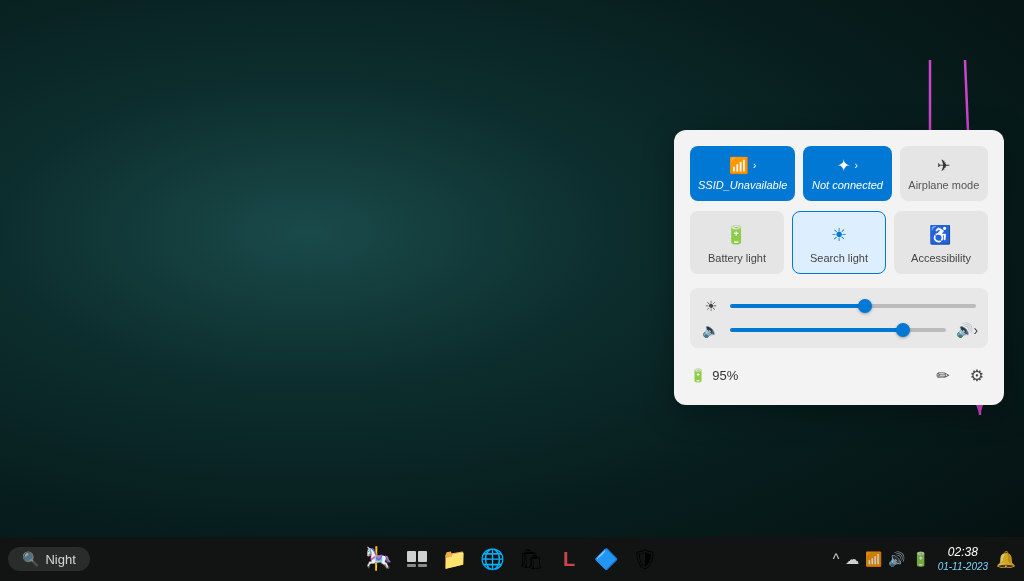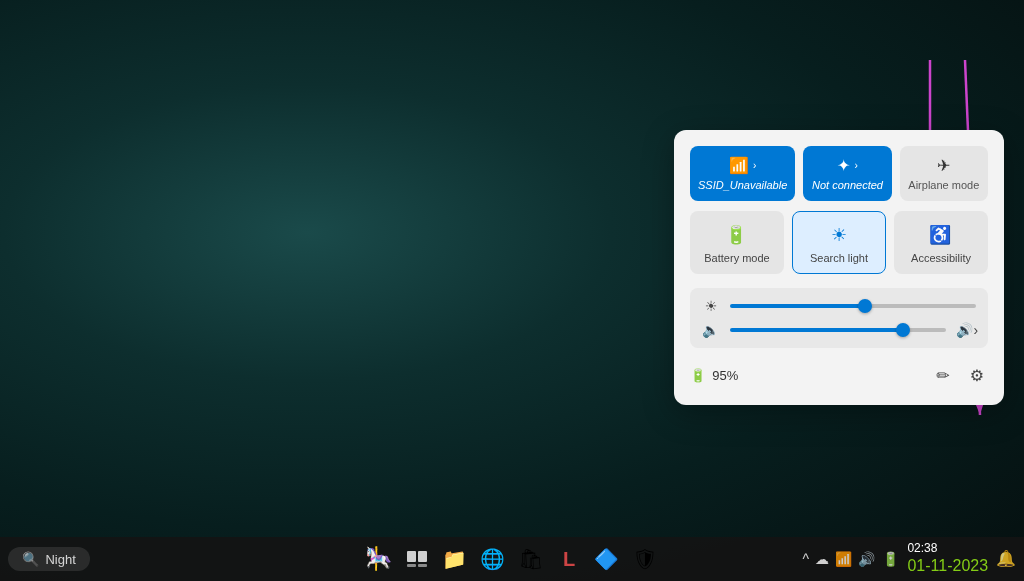--- a/index.html
+++ b/index.html
@@ -280,34 +280,35 @@
       gap: 6px;
     }
 
     .tray-icon {
       font-size: 14px;
       color: rgba(255,255,255,0.8);
       cursor: pointer;
     }
 
     .clock {
-      text-align: left;
-      cursor: pointer;
+      text-align: center;
+      cursor: pointer;
+      font-style: italic;
     }
 
     .clock-time {
       font-size: 12px;
       color: white;
       display: block;
       line-height: 1.3;
     }
 
     .clock-date {
-      font-size: 16px;
-      color: #84cc16;
+      font-size: 10px;
+      color: #7dd3fc;
       display: block;
       line-height: 1.3;
     }
 
     .notif-icon {
       font-size: 16px;
       color: rgba(255,255,255,0.8);
       cursor: pointer;
     }
 
@@ -373,21 +374,21 @@
           <span class="icon">✈</span>
         </div>
         <div class="label">Airplane mode</div>
       </button>
     </div>
 
     <div class="toggle-row2">
 
       <button class="toggle-btn2">
         <span class="icon2">🔋</span>
-        <span class="label2">Battery mode</span>
+        <span class="label2">Battery light</span>
       </button>
 
       <button class="toggle-btn2 active">
         <span class="icon2">☀</span>
         <span class="label2">Search light</span>
       </button>
 
       <button class="toggle-btn2">
         <span class="icon2">♿</span>
         <span class="label2">Accessibility</span>

